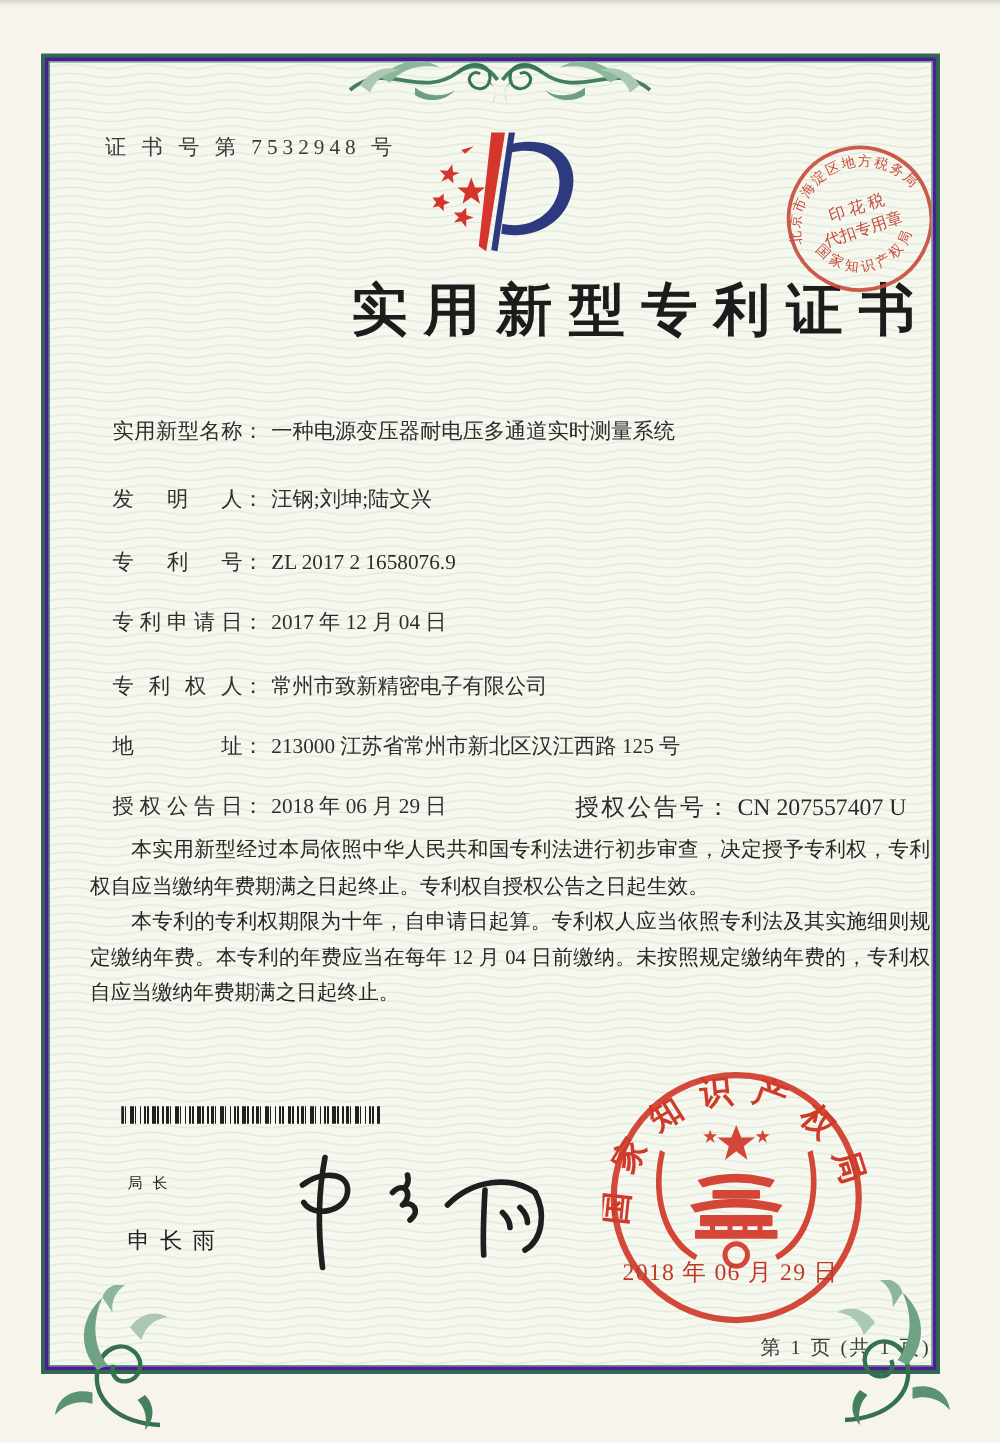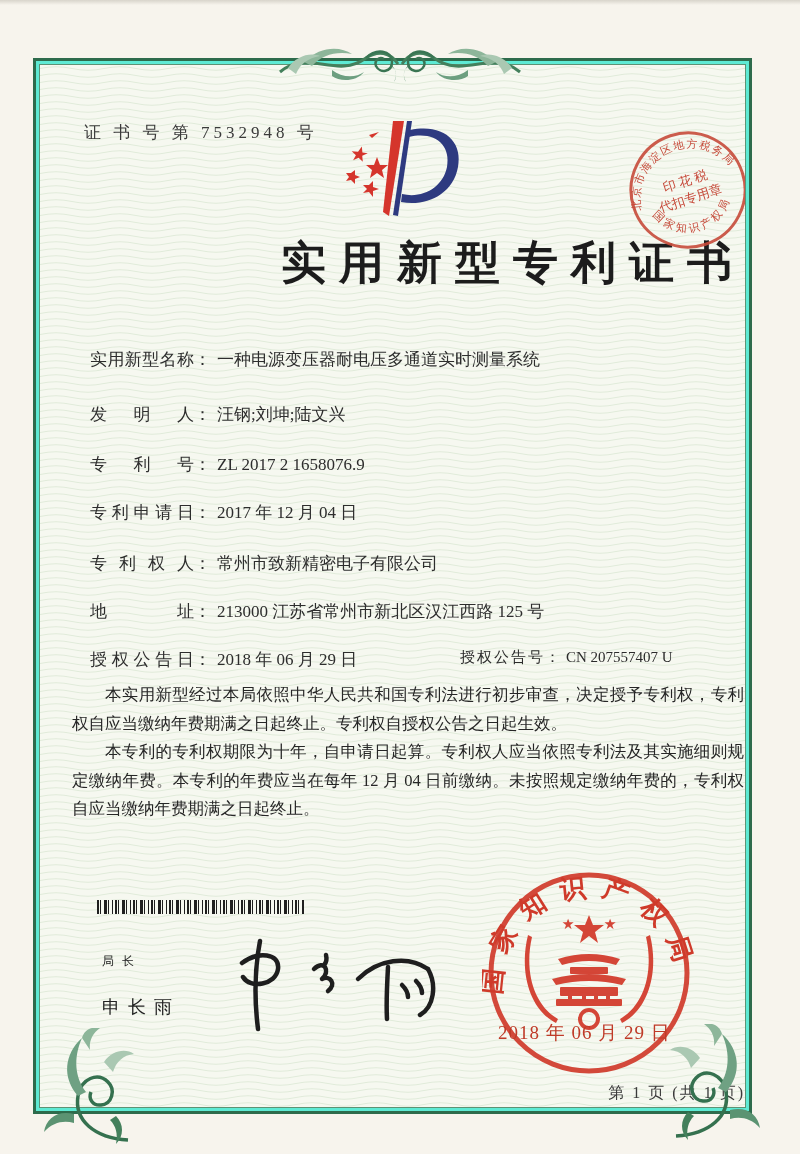--- a/index.html
+++ b/index.html
@@ -5,43 +5,43 @@
   html,body{margin:0;padding:0;}
   body{
     width:800px;height:1154px;position:relative;overflow:hidden;
     background:#f7f4ed;
     font-family:"Liberation Serif","DejaVu Serif",serif;
     color:#2b2b2b;
   }
   .paper-edge-top{position:absolute;left:0;top:0;width:800px;height:5px;
     background:linear-gradient(#d8d4cb,#f7f4ed);}
   .cert-frame{
-    position:absolute;left:33px;top:58px;width:713px;height:1050px;
-    border:3.5px solid #2e6b4c;background:#5eead4;
+    position:absolute;left:33px;top:43px;width:713px;height:1050px;
+    border:3.5px solid #2e6b4c;background:#4c1d95;
   }
   .cert-frame-inner{
     position:absolute;left:3px;top:3px;right:3px;bottom:3px;
     border:1px solid #5d9274;overflow:hidden;background:#f6f8f0;
   }
   .waves-bg{position:absolute;left:0;top:0;width:100%;height:100%;}
   .deco{position:absolute;pointer-events:none;}
   .cert-no{
     position:absolute;left:44px;top:56px;font-size:17px;letter-spacing:4px;color:#3a3a3a;
   }
   .logo{position:absolute;left:303px;top:50px;}
   .cert-title{
     position:absolute;left:0;top:168px;width:100%;text-align:right;
     font-size:45px;font-weight:700;letter-spacing:13px;color:#1c1c1c;
   }
   .field-row{position:absolute;left:50px;font-size:17px;white-space:nowrap;color:#2d2d2d;}
   .field-label{display:inline-block;width:104px;text-align:justify;text-align-last:justify;vertical-align:top;}
   .field-colon{display:inline-block;margin-right:6px;}
   .row-1{top:283px;} .row-2{top:338px;} .row-3{top:388px;}
   .row-4{top:436px;} .row-5{top:487px;} .row-6{top:535px;} .row-7{top:583px;}
-  .grant-no{position:absolute;left:420px;top:583px;font-size:15px;white-space:nowrap;}
+  .grant-no{position:absolute;left:420px;top:583px;font-size:19px;white-space:nowrap;}
   .grant-no .g-label{letter-spacing:2px;}
   .paragraphs{position:absolute;left:32px;top:616px;width:672px;}
   .paragraphs p{margin:0;font-size:16.5px;line-height:28.5px;text-indent:2em;
     text-align:justify;color:#262626;}
   .barcode{
     position:absolute;left:57px;top:835px;width:207px;height:14px;
     background:repeating-linear-gradient(90deg,
       #1f1f1f 0 2px,#f6f8f0 2px 3px,#1f1f1f 3px 4px,#f6f8f0 4px 7px,
       #1f1f1f 7px 10px,#f6f8f0 10px 11px,#1f1f1f 11px 12px,#f6f8f0 12px 15px,
       #1f1f1f 15px 16px,#f6f8f0 16px 18px);

